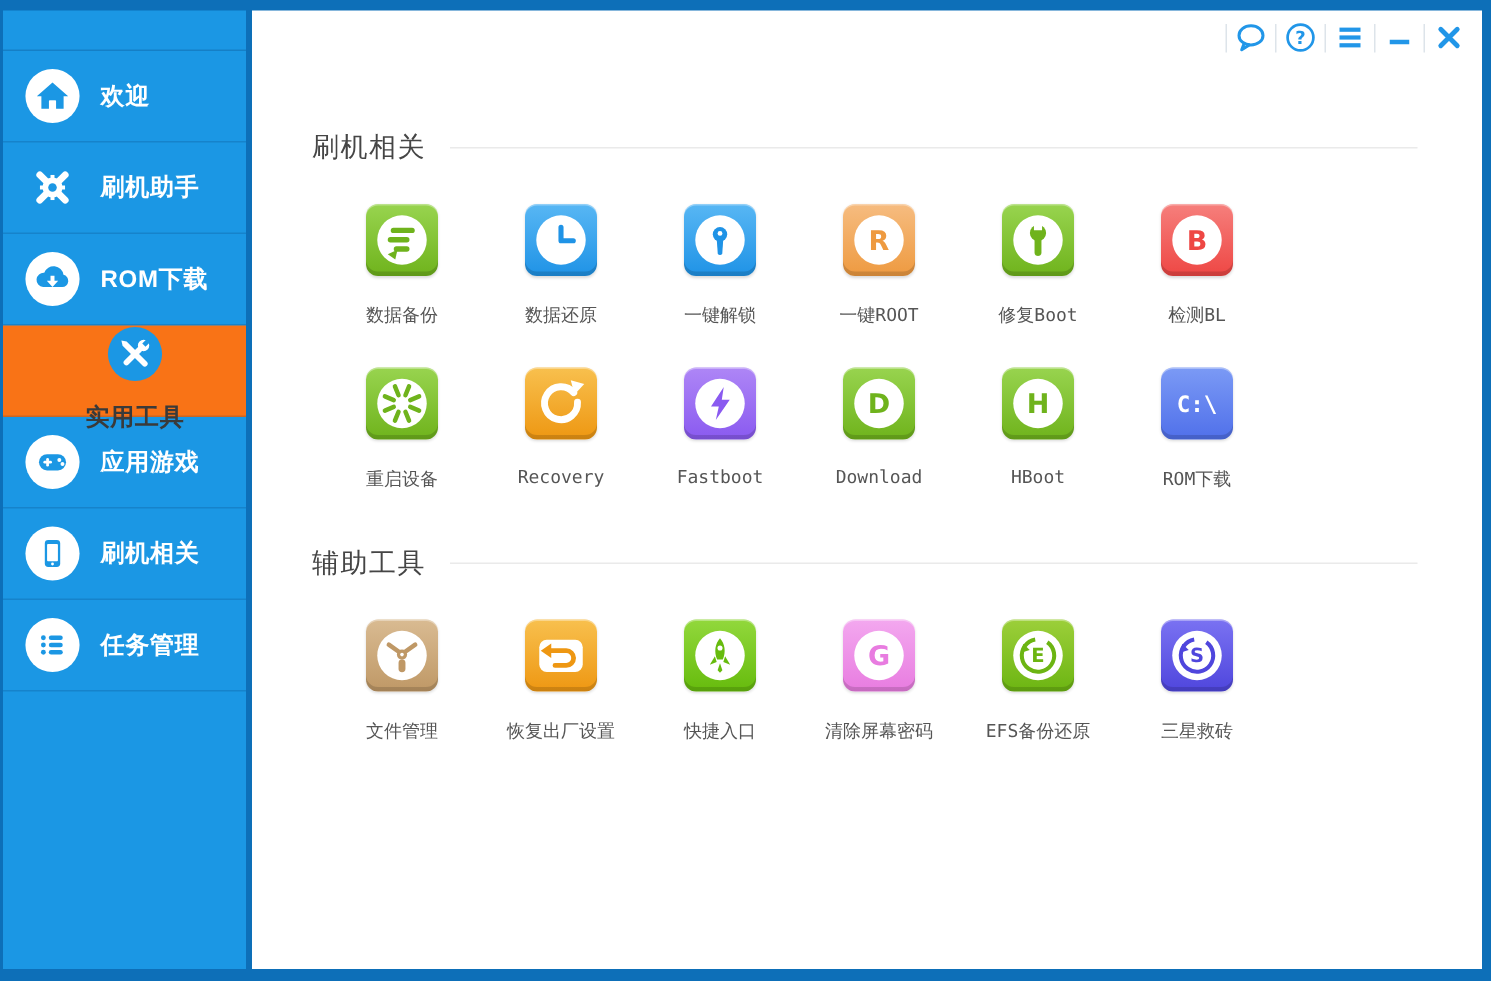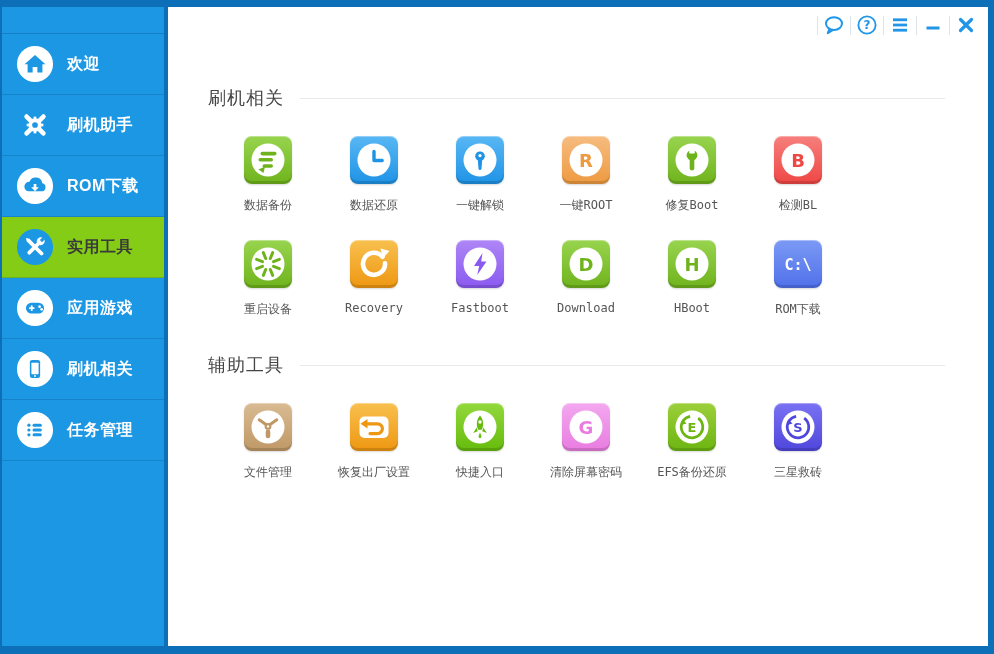--- a/index.html
+++ b/index.html
@@ -5,21 +5,21 @@
   * { margin:0; padding:0; box-sizing:border-box; }
   body { font-family:"Liberation Sans", sans-serif; background:#e8e8e8; }
   .window { position:relative; width:994px; height:654px; background:#0d6fb8; overflow:hidden; }
 
   
   .sidebar { position:absolute; left:2px; top:7px; bottom:8px; width:162px; background:#1b97e4;font-weight:bold; }
   .nav { margin-top:26px; border-top:1px solid rgba(0,45,90,.22); }
   .nav-item { display:flex; align-items:center; height:61px; padding-left:14px; gap:13px;
               border-bottom:1px solid rgba(0,45,90,.18); cursor:pointer; }
   .nav-item .nav-label { color:#fff; font-size:16px; letter-spacing:.5px; }
-  .nav-item.selected { background:#84cc16; }
+  .nav-item.selected { background:#f97316;flex-direction:column; }
   .nav-item.selected .nav-label { color:#3a3a3a; }
   .nav-icon { width:38px; height:38px; flex:0 0 38px; }
   .nav-icon svg { display:block; }
 
   .sidebar-status { position:absolute; left:5px; right:5px; bottom:5px; height:36px;
                     border-top:1px solid rgba(0,45,90,.28); display:flex; align-items:center;
                     gap:7px; padding-left:7px; color:#fff; font-size:13px; }
   .sidebar-status svg { display:block; }
 
   
@@ -34,21 +34,21 @@
   .section + .section { margin-top:26px; }
   .section-head { display:flex; align-items:center; gap:16px;margin-top:35px; }
   .section-title { font-size:18px; font-weight:400; color:#454545; letter-spacing:1px; white-space:nowrap; }
   .section-rule { flex:1; height:1px; background:#eaeaea; }
 
   .tiles { display:flex; margin:26px 0 0 7px; }
   .tile-cell { width:106px; display:flex; flex-direction:column; align-items:center; cursor:pointer; }
   .tile { width:48px; height:48px; border-radius:8px; position:relative;
           box-shadow: inset 0 1px 0 rgba(255,255,255,.35), inset 0 -3px 0 rgba(0,0,0,.14), 0 1px 2px rgba(0,0,0,.15); }
   .tile svg { display:block; }
-  .tile-label { margin-top:13px; font-size:12px; color:#555;
+  .tile-label { margin-top:18px; font-size:12px; color:#555;
                 font-family:"DejaVu Sans Mono", monospace; white-space:nowrap; }
 </style>
 </head>
 <body>
 
 <div class="window">
   <div class="sidebar">
     <div class="nav" id="nav">
         <div class="nav-item">
           <span class="nav-icon">

